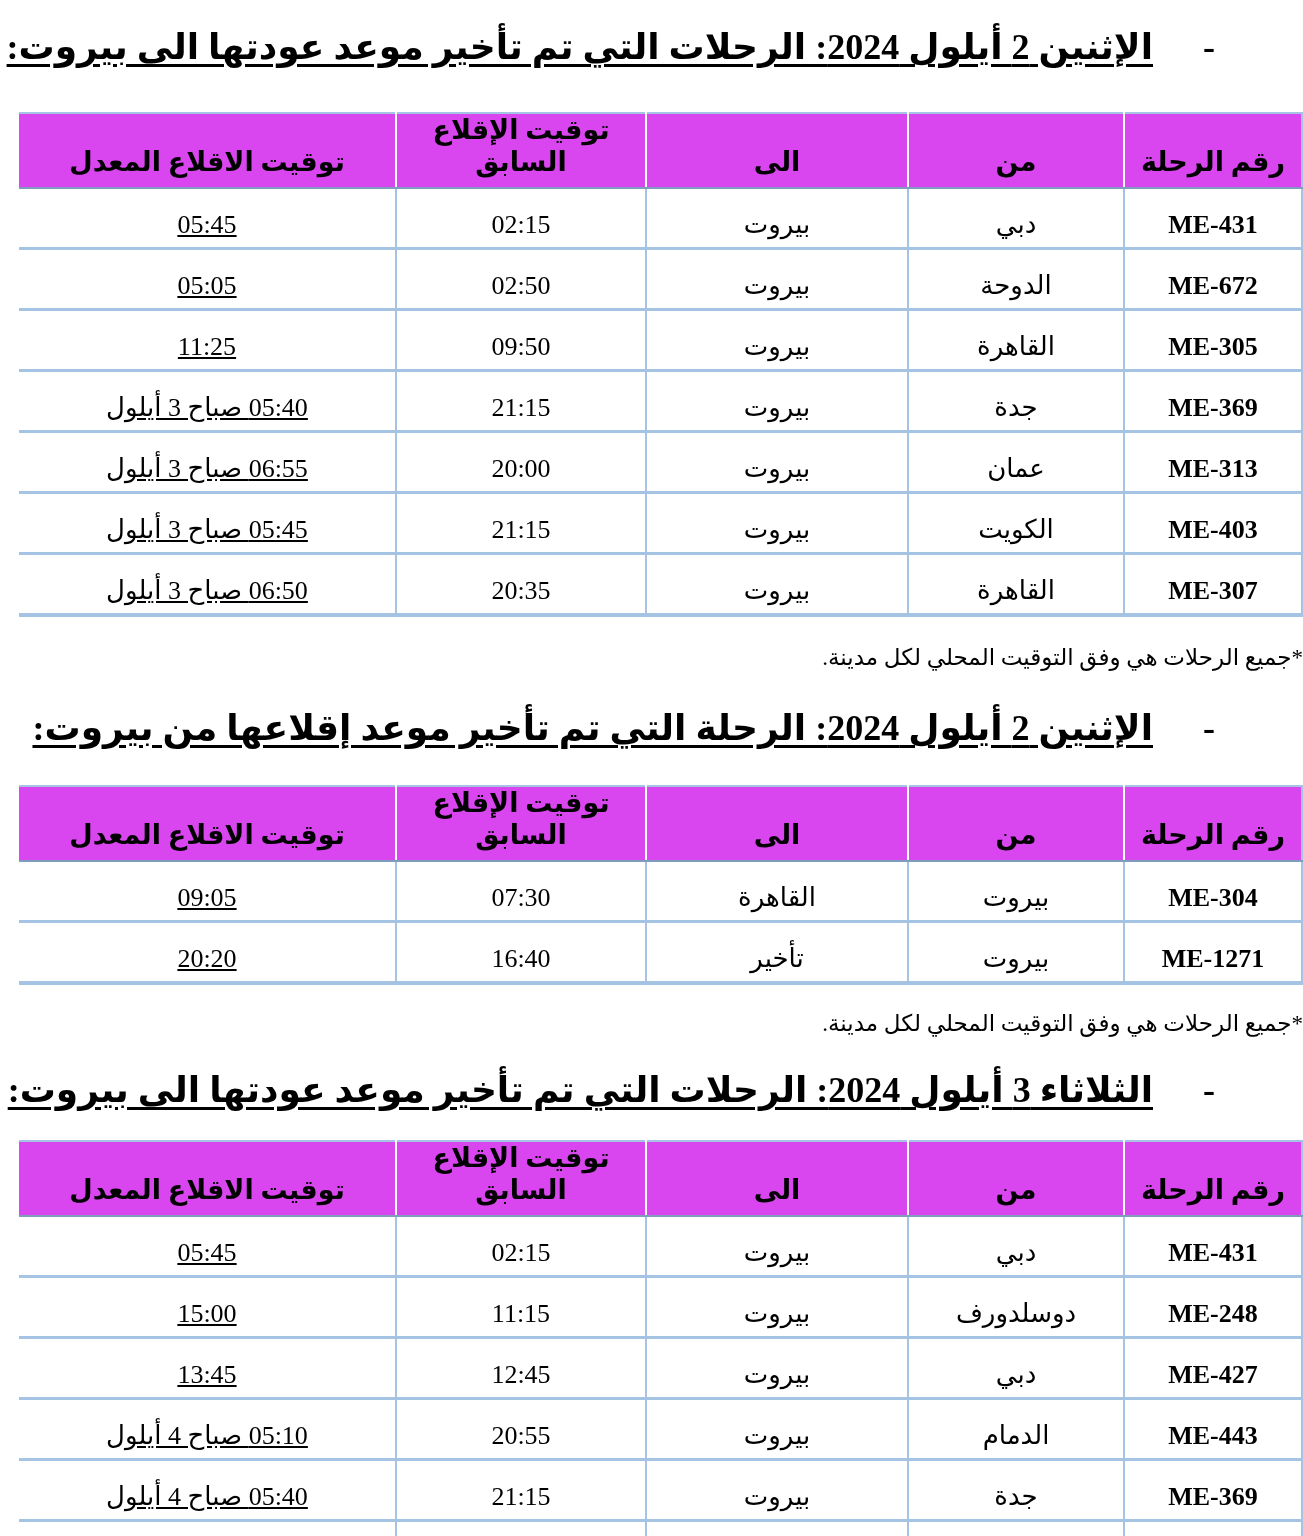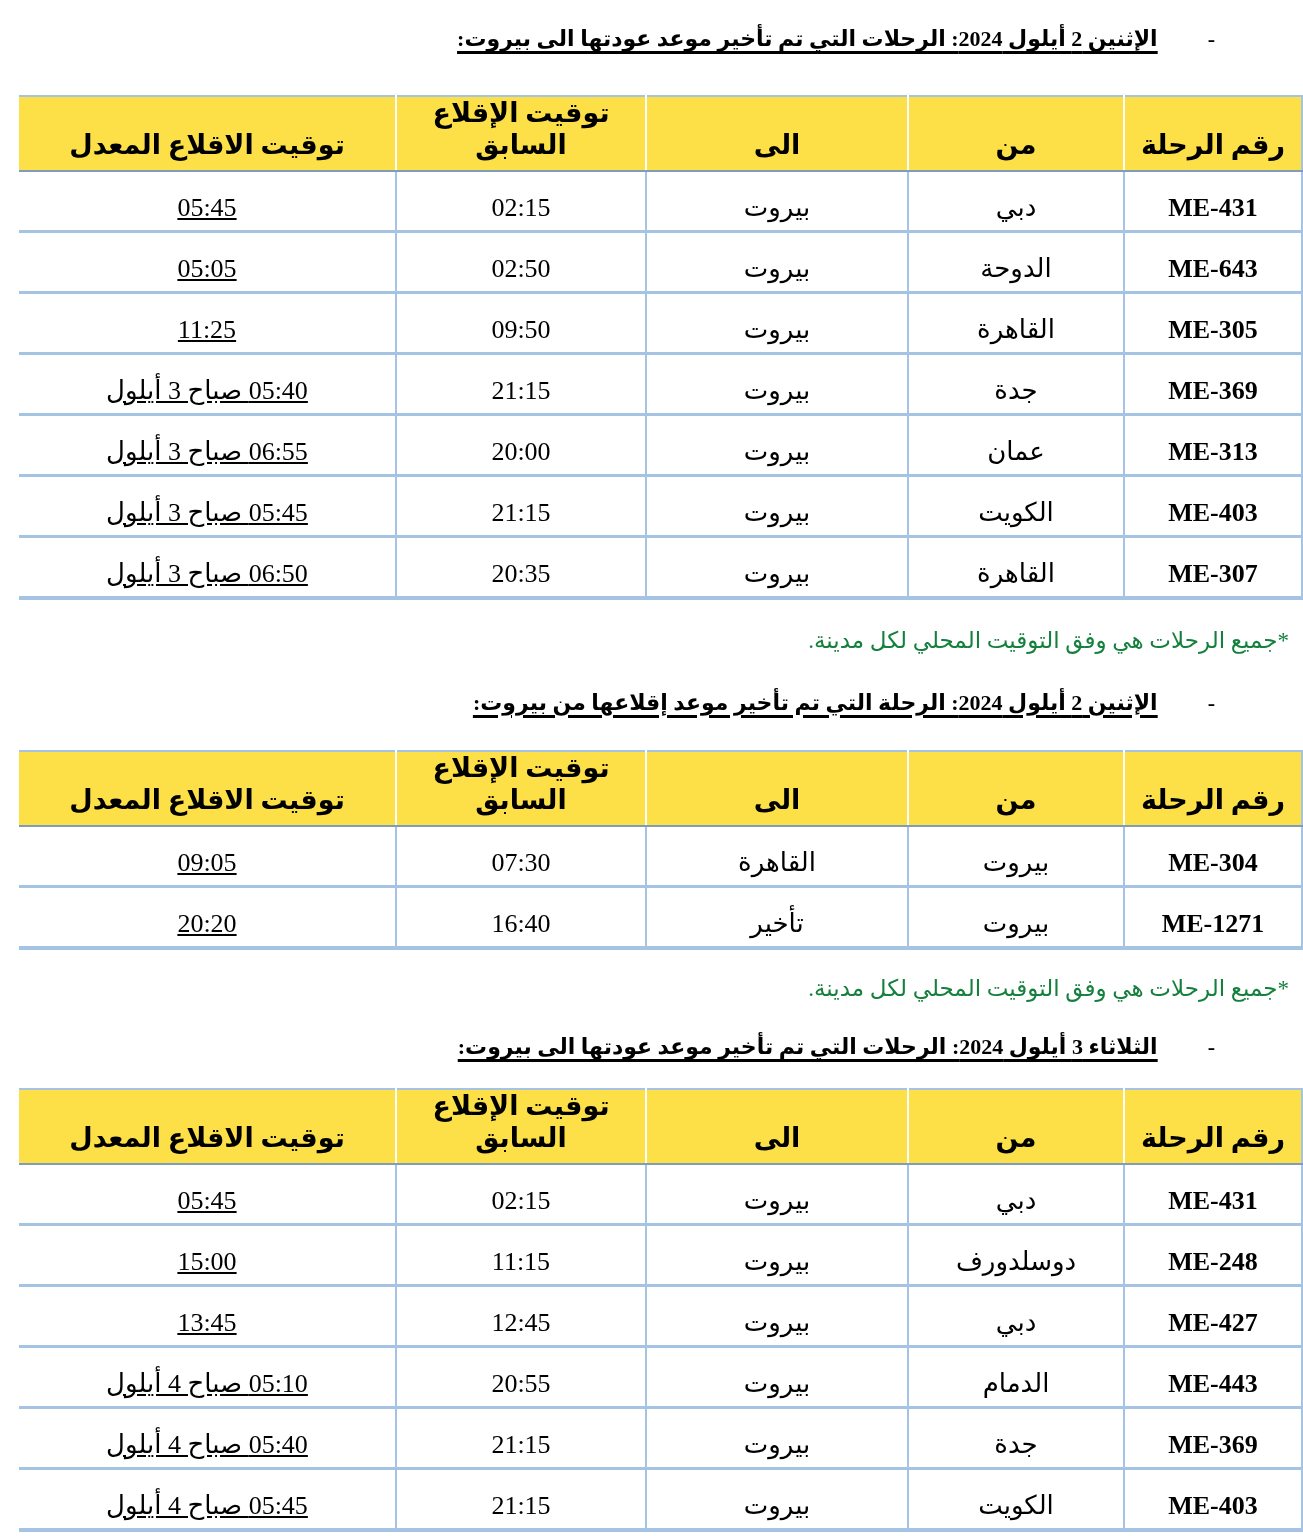--- a/index.html
+++ b/index.html
@@ -6,21 +6,21 @@
   body {
     width:1303px;
     font-family:"Liberation Serif","DejaVu Sans",serif;
     color:#000000;
   }
   .section { direction:rtl; }
 
   .heading {
     direction:rtl;
     font-weight:bold;
-    font-size:22px;
+    font-size:36px;
     padding-right:88px;
     line-height:1.25;
   }
   .heading .dash { display:inline-block; margin-left:50px; }
   .heading .htext {
     text-decoration:underline;
     text-decoration-thickness:3px;
     text-underline-offset:5px;
   }
 
@@ -32,21 +32,21 @@
     border-top:2px solid #A5C4E4;
     border-right:2px solid #A5C4E4;
   }
   col.c-flight { width:178px; }
   col.c-from   { width:216px; }
   col.c-to     { width:262px; }
   col.c-prev   { width:250px; }
   col.c-new    { width:377px; }
 
   table.flights th {
-    background:#fde047;
+    background:#d946ef;
     font-weight:bold;
     font-size:27px;
     height:54px;
     vertical-align:bottom;
     padding:0 6px 9px 6px;
     text-align:center;
     border-left:2px solid #ffffff;
     border-bottom:2px solid #7E9CBC;
   }
   table.flights th:last-child { border-left:none; }
@@ -62,22 +62,21 @@
     background:#ffffff;
   }
   table.flights td:last-child { border-left:none;text-decoration:underline; }
   table.flights tbody tr:last-child td { border-bottom:4px solid #A5C4E4; }
   table.flights td.flight { font-weight:bold; }
 
   .note {
     direction:rtl;
     text-align:right;
     font-size:23px;
-    color:#15803d;
-    padding-right:14px;
+    color:#000000;
   }
 
   
   .s1 .heading { margin-top:25px; }
   .s1 table    { margin-top:42px; }
   .s1 .note    { margin-top:27px; }
 
   .s2 .heading { margin-top:35px; }
   .s2 table    { margin-top:34px; }
   .s2 .note    { margin-top:25px; }
@@ -111,21 +110,21 @@
       </thead>
     <tbody>
         <tr>
           <td class="flight">ME-431</td>
           <td>دبي</td>
           <td>بيروت</td>
           <td>02:15</td>
           <td>05:45</td>
         </tr>
         <tr>
-          <td class="flight">ME-643</td>
+          <td class="flight">ME-672</td>
           <td>الدوحة</td>
           <td>بيروت</td>
           <td>02:50</td>
           <td>05:05</td>
         </tr>
         <tr>
           <td class="flight">ME-305</td>
           <td>القاهرة</td>
           <td>بيروت</td>
           <td>09:50</td>

